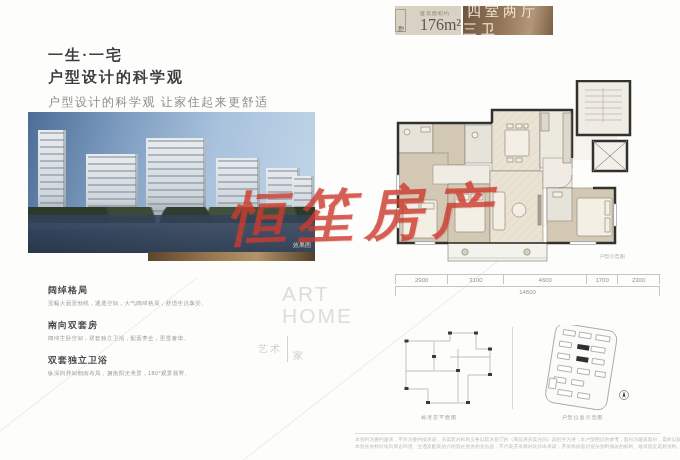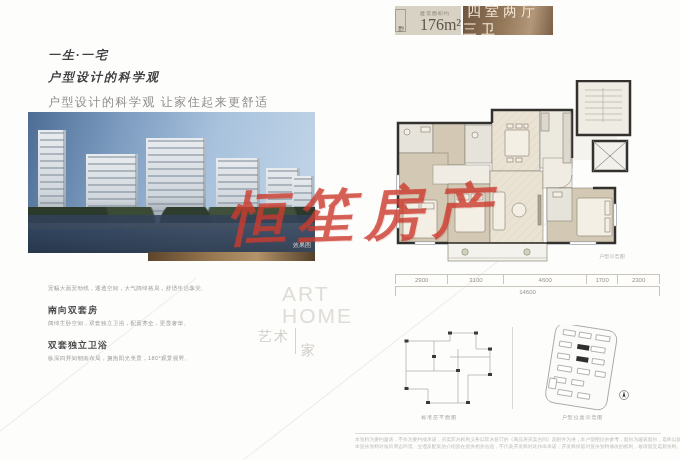--- a/index.html
+++ b/index.html
@@ -19,21 +19,21 @@
   .area-label{font-size:6px;color:#8a8174;letter-spacing:1px;transform:scale(.85);transform-origin:left bottom;}
   .area-value{font-family:"Liberation Serif","DejaVu Serif",serif;font-size:16px;color:#5d564c;line-height:14px;}
   .rooms-box{position:absolute;left:463px;top:6px;width:90px;height:29px;
              background:linear-gradient(100deg,#6e5640 0%,#957859 45%,#b3977a 75%,#7a5f45 100%);
              display:flex;align-items:center;justify-content:center;}
   .rooms-label{font-family:"Liberation Serif","DejaVu Serif",serif;font-size:14px;color:#f3e9d9;letter-spacing:4px;text-indent:4px;}
 
   
   .title-block{position:absolute;left:48px;top:44px;}
   .title-line{font-family:"Liberation Serif","DejaVu Serif",serif;font-weight:bold;
-              font-size:12px;color:#3f3f42;line-height:22px;letter-spacing:2px;font-style:italic;}
+              font-size:15px;color:#3f3f42;line-height:22px;letter-spacing:2px;}
   .subtitle{position:absolute;left:48px;top:94px;font-size:12px;color:#8f8d8a;letter-spacing:1.5px;}
 
   .photo{position:absolute;left:28px;top:112px;width:287px;height:141px;overflow:hidden;
          background:linear-gradient(105deg,#4d6d95 0%,#7d9cc0 30%,#a8c2dd 60%,#c4d7e8 100%);}
   .photo .water{position:absolute;left:0;bottom:0;width:100%;height:38px;
                 background:linear-gradient(180deg,#30425c 0%,#1d2a3c 100%);opacity:.85;}
   .photo .treeline{position:absolute;left:0;bottom:30px;width:100%;height:16px;
                    background:radial-gradient(circle at 12% 110%, #2c3a2c 18%, transparent 19%),
                               radial-gradient(circle at 30% 115%, #3b4a35 20%, transparent 21%),
                               radial-gradient(circle at 55% 112%, #2e3d2e 16%, transparent 17%),
@@ -49,21 +49,21 @@
               background:linear-gradient(90deg,#5d452c,#9a7a52 40%,#b3936a 65%,#54402a 100%);}
 
   .features{position:absolute;left:48px;top:284px;width:190px;}
   .feature{margin-bottom:11px;}
   .feature-title{font-size:9px;font-weight:bold;color:#4a4a4c;letter-spacing:1px;margin-bottom:2px;}
   .feature-desc{font-size:6px;color:#9a9894;letter-spacing:.4px;transform:scale(.92);transform-origin:left top;white-space:nowrap;}
 
   .art-home{position:absolute;left:258px;top:283px;color:#dcd9d3;
             font-family:"Liberation Sans","DejaVu Sans",sans-serif;}
   .art-en{font-size:21px;letter-spacing:2px;line-height:22px;font-weight:400;color:#e0ddd7;margin-left:24px;}
-  .art-cn{display:flex;align-items:flex-start;margin-top:1px;color:#cfccc5;font-size:14px;letter-spacing:2px;}
+  .art-cn{display:flex;align-items:center;margin-top:8px;color:#cfccc5;font-size:10px;letter-spacing:2px;}
   .art-cn .bar{width:1px;height:26px;background:#d5d2cb;margin:0 5px;}
   .art-cn .cn2{margin-top:14px;}
 
   
   .floorplan{position:absolute;left:395px;top:80px;width:265px;height:186px;}
   .plan-caption{position:absolute;left:597px;top:252px;font-size:6px;color:#b4b0a8;transform:scale(.85);}
 
   
   .dims{position:absolute;left:395px;top:274px;width:265px;}
   .dimrow{display:flex;border-top:1px solid #c9c5bd;}
@@ -127,20 +127,21 @@
     <div class="bld" style="left:264px;top:64px;width:22px;height:44px;"></div>
     <div class="treeline"></div>
     <div class="glow"></div>
     <div class="water"></div>
     <div class="photo-caption">效果图</div>
   </div>
   <div class="bronze-bar"></div>
 
   <div class="features">
     <div class="feature">
+      <div class="feature-title">阔绰格局</div>
       <div class="feature-desc">宽幅大面宽动线，通透空间，大气阔绰格局，舒适生活享受。</div>
     </div>
     <div class="feature">
       <div class="feature-title">南向双套房</div>
       <div class="feature-desc">阔绰主卧空间，双套独立卫浴，配置齐全，更显奢华。</div>
     </div>
     <div class="feature">
       <div class="feature-title">双套独立卫浴</div>
       <div class="feature-desc">纵深四开间朝南布局，拥抱阳光美景，180°观景视野。</div>
     </div>

